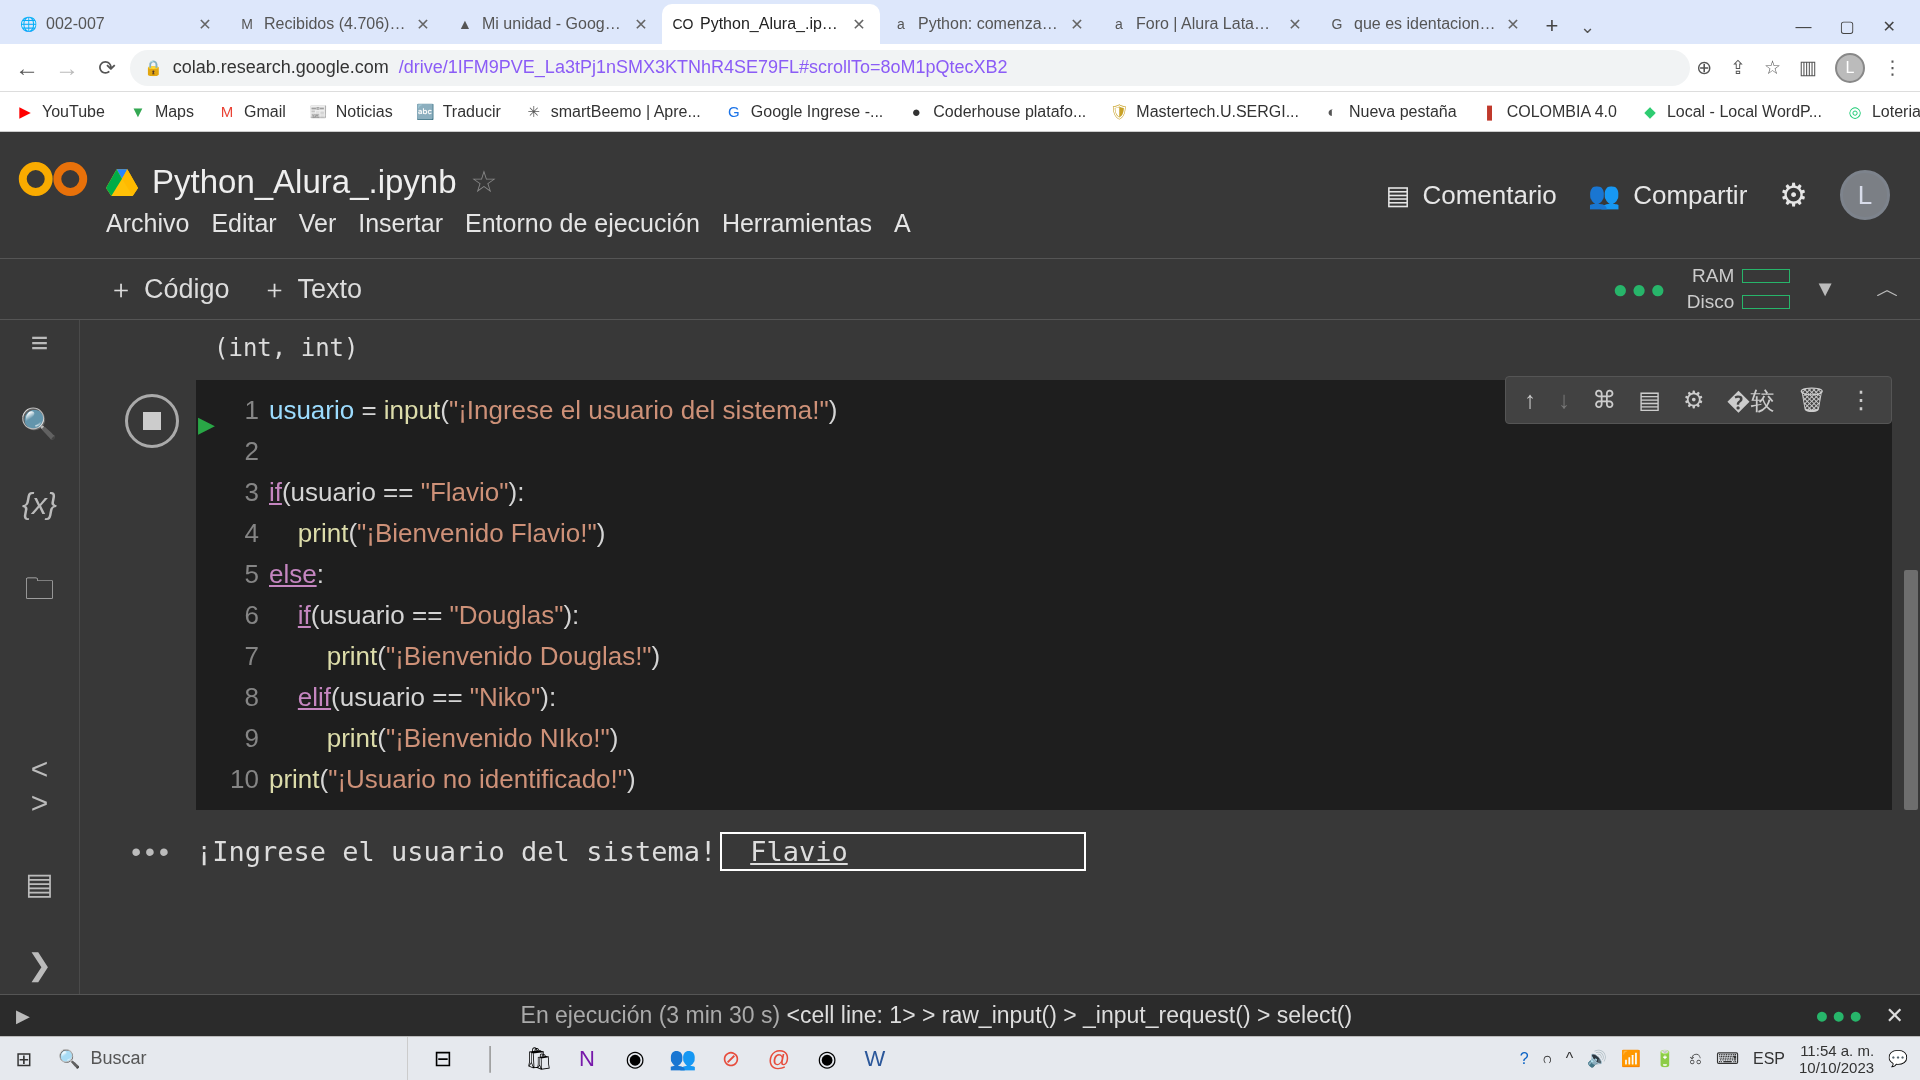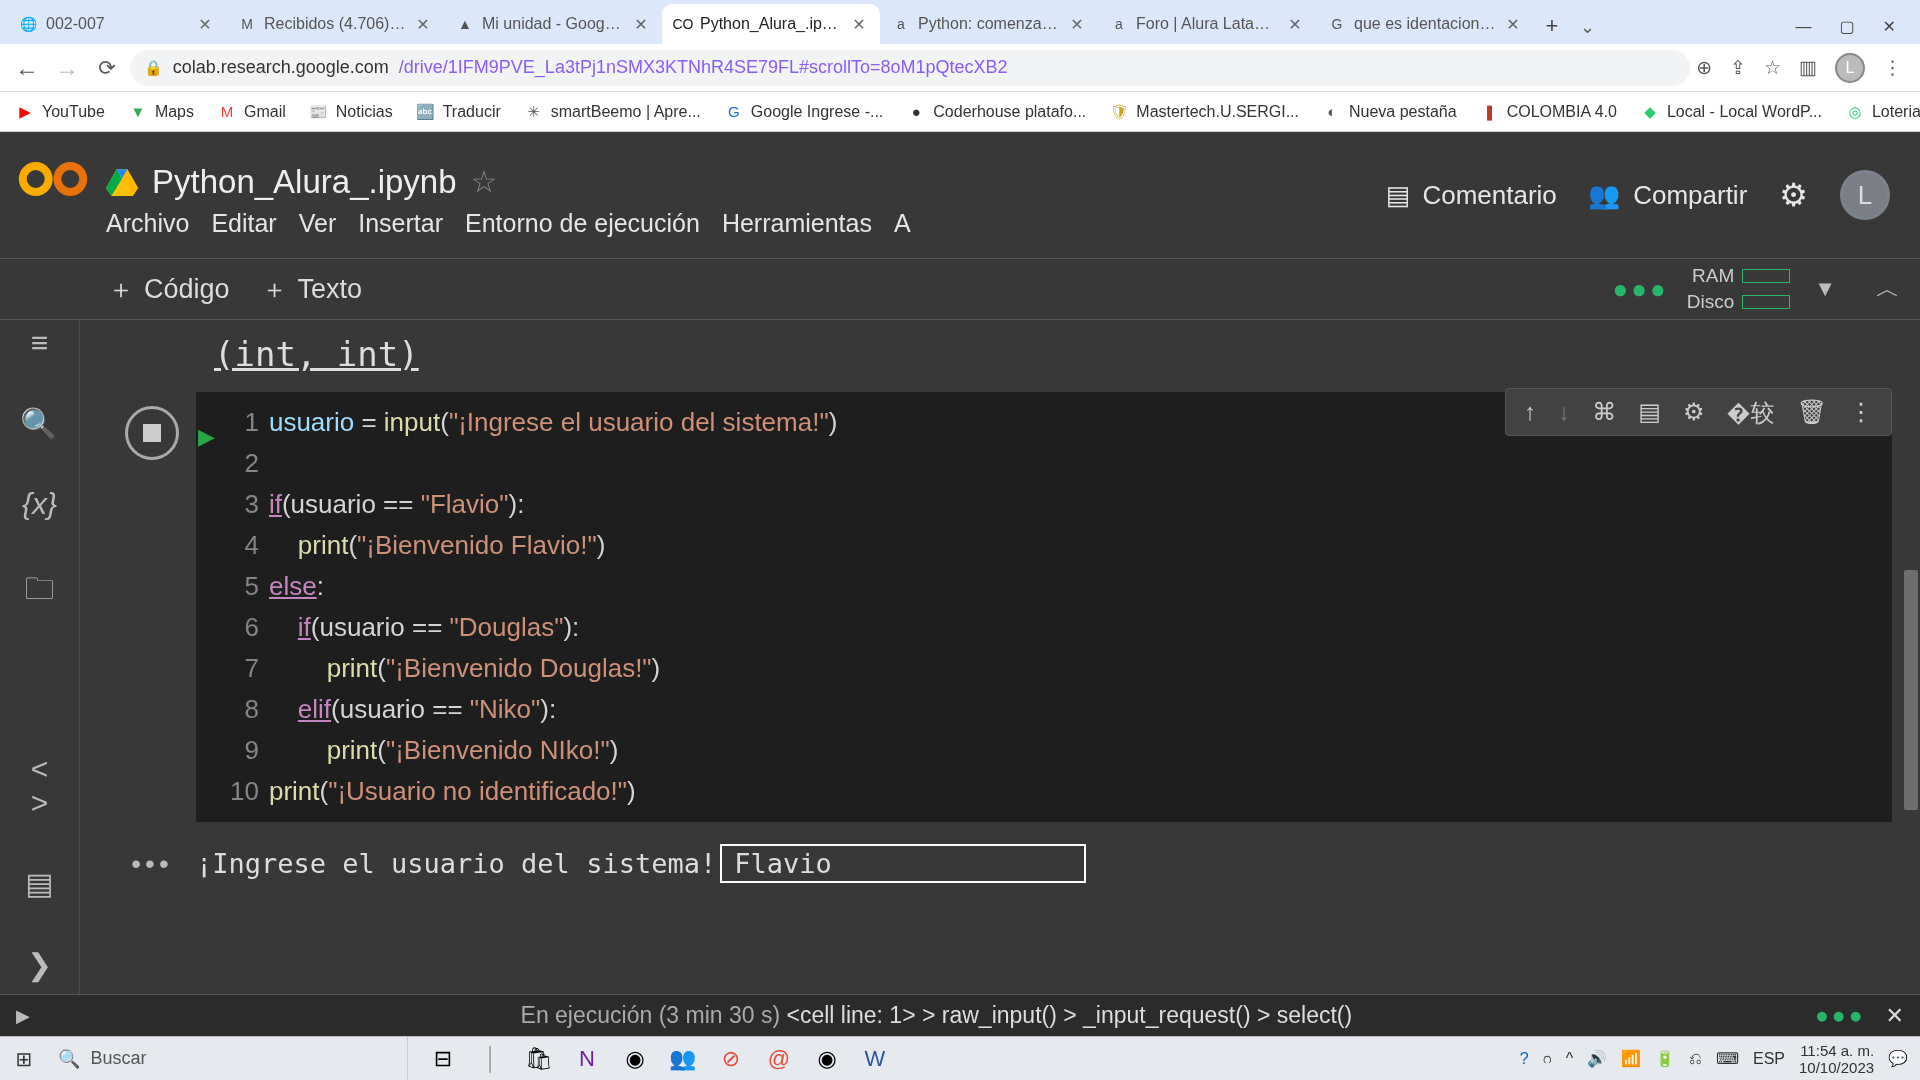--- a/index.html
+++ b/index.html
@@ -53,42 +53,42 @@
 .caretb{font-size:22px;color:#bbb;margin-left:6px;}
 .caretup{font-size:24px;color:#bbb;margin-left:22px;}
 
 
 .main{position:absolute;left:0;right:0;top:320px;bottom:64px;display:flex;background:#383838;}
 .leftrail{width:80px;background:#383838;display:flex;flex-direction:column;align-items:center;padding-top:6px;gap:46px;color:#bbb;font-size:30px;border-right:1px solid #4a4a4a;}
 .leftrail .ic{width:40px;text-align:center;}
 .railspacer{flex:1;}
 .content{flex:1;overflow:hidden;position:relative;}
 
-.out-top{font-family:"Consolas",monospace;font-size:34px;color:#ddd;padding:14px 16px 18px 134px;text-decoration:underline;}
+.out-top{font-family:"Consolas",monospace;font-size:24px;color:#ddd;padding:14px 16px 18px 134px;}
 .cell{margin:0 28px;position:relative;}
 .cell-tb{position:absolute;right:0;top:-4px;height:48px;background:#424242;border:1px solid #555;display:flex;align-items:center;gap:22px;padding:0 18px;color:#ccc;font-size:24px;z-index:2;border-radius:4px;}
 .cell-body{display:flex;}
 .run-col{width:88px;display:flex;align-items:flex-start;justify-content:center;padding-top:14px;}
 .stopbtn{width:54px;height:54px;border:3px solid #aaa;border-radius:50%;display:flex;align-items:center;justify-content:center;}
 .stopbtn .sq{width:18px;height:18px;background:#ccc;}
 .code-area{flex:1;background:#1e1e1e;display:flex;font-family:Consolas,monospace;font-size:26px;line-height:41px;padding:10px 0;}
 .play-g{color:#29a746;font-size:22px;padding:14px 6px 0 2px;}
 .gutter{width:48px;text-align:right;color:#858585;padding-right:10px;}
 .codelines{flex:1;white-space:pre;color:#d4d4d4;padding-right:20px;overflow:hidden;}
 .c-id{color:#9cdcfe;}
 .c-op{color:#d4d4d4;}
 .c-fn{color:#dcdcaa;}
 .c-str{color:#ce9178;}
 .c-kw{color:#c586c0;text-decoration:underline;}
 .c-pun{color:#d4d4d4;}
 
 .out-row{display:flex;align-items:center;padding:22px 0 0 0;}
 .out-dots{width:88px;text-align:center;color:#bbb;font-size:28px;letter-spacing:4px;}
 .out-text{font-family:Consolas,monospace;font-size:27px;color:#ddd;}
-.inpbox{border:2px solid #fff;background:transparent;color:#ddd;font-family:Consolas,monospace;font-size:27px;padding:2px 12px;margin-left:4px;width:366px;}
+.inpbox{border:2px solid #fff;background:transparent;color:#ddd;font-family:Consolas,monospace;font-size:27px;padding:2px 28px;margin-left:4px;width:366px;text-decoration:underline;}
 
 .scrollbar-v{position:absolute;right:2px;top:250px;width:14px;height:240px;background:#6e6e6e;border-radius:2px;}
 
 
 .status{position:absolute;left:0;right:0;bottom:44px;height:42px;background:#2b2b2b;display:flex;align-items:center;color:#ddd;font-size:23px;padding:0 16px;border-top:1px solid #555;}
 .status .play{font-size:18px;color:#bbb;margin-right:28px;}
 .status .mid{flex:1;text-align:center;}
 .st-dim{color:#aaa;}
 .status .rdots{color:#27b56a;letter-spacing:3px;margin-right:20px;}
 .status .sx{font-size:22px;}

